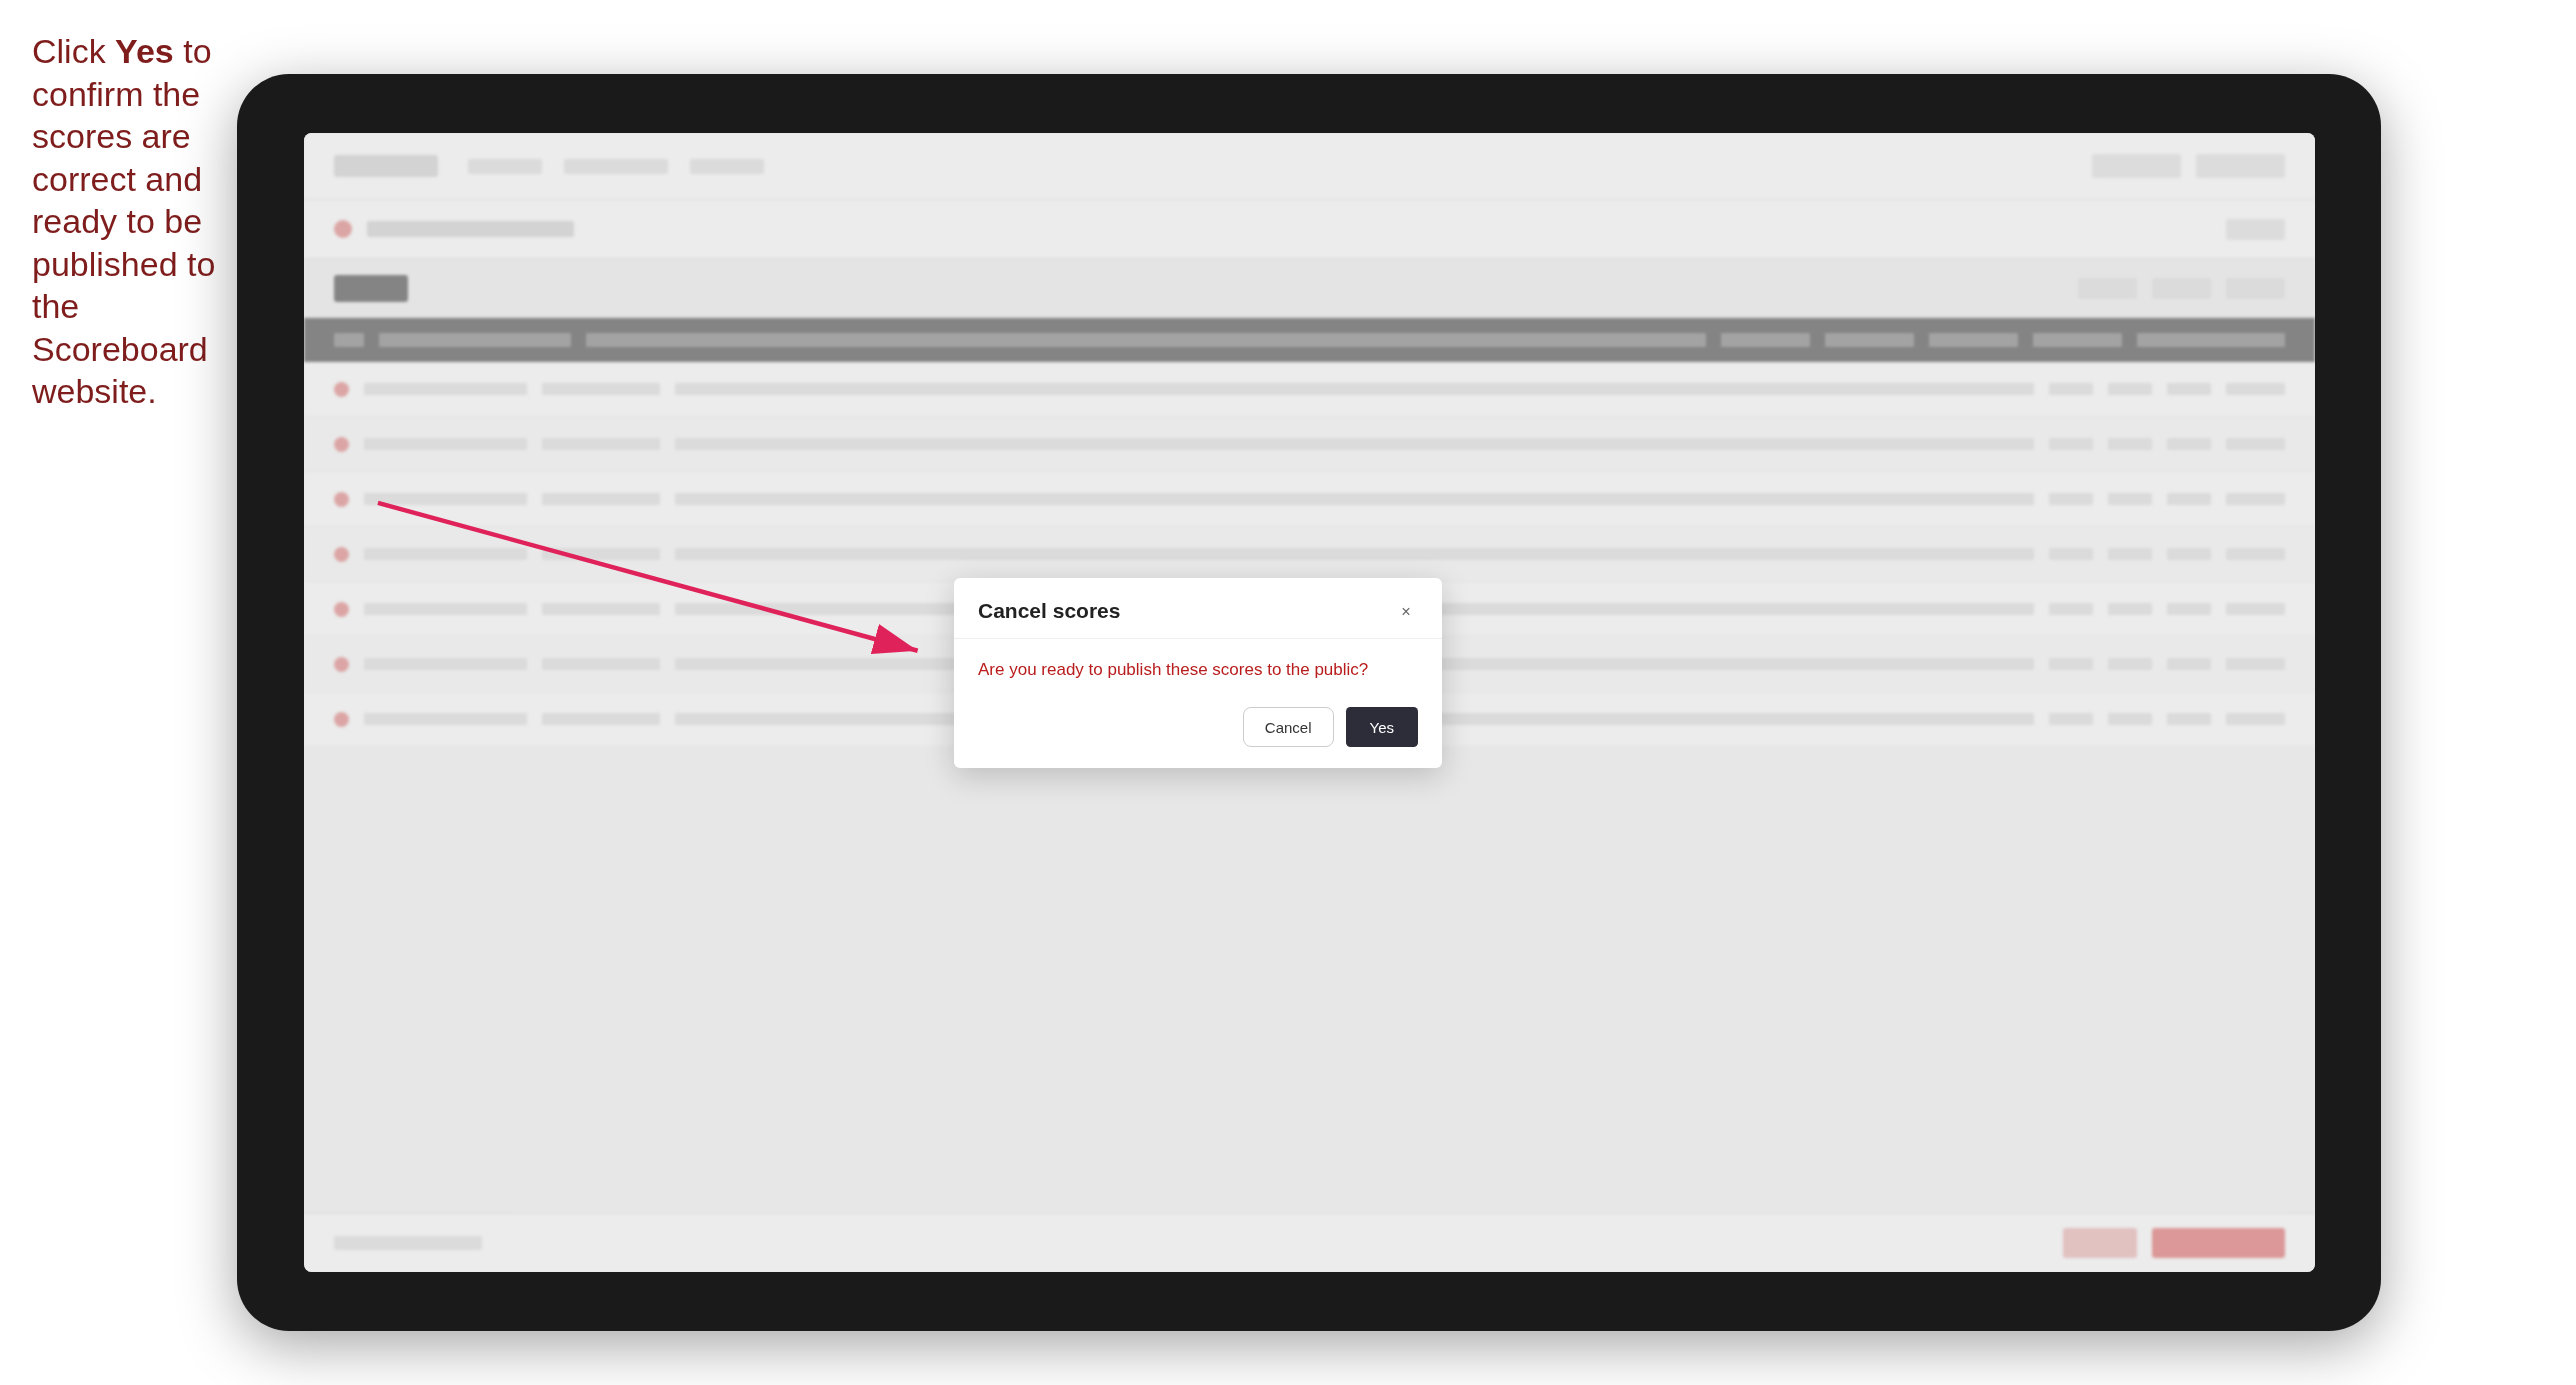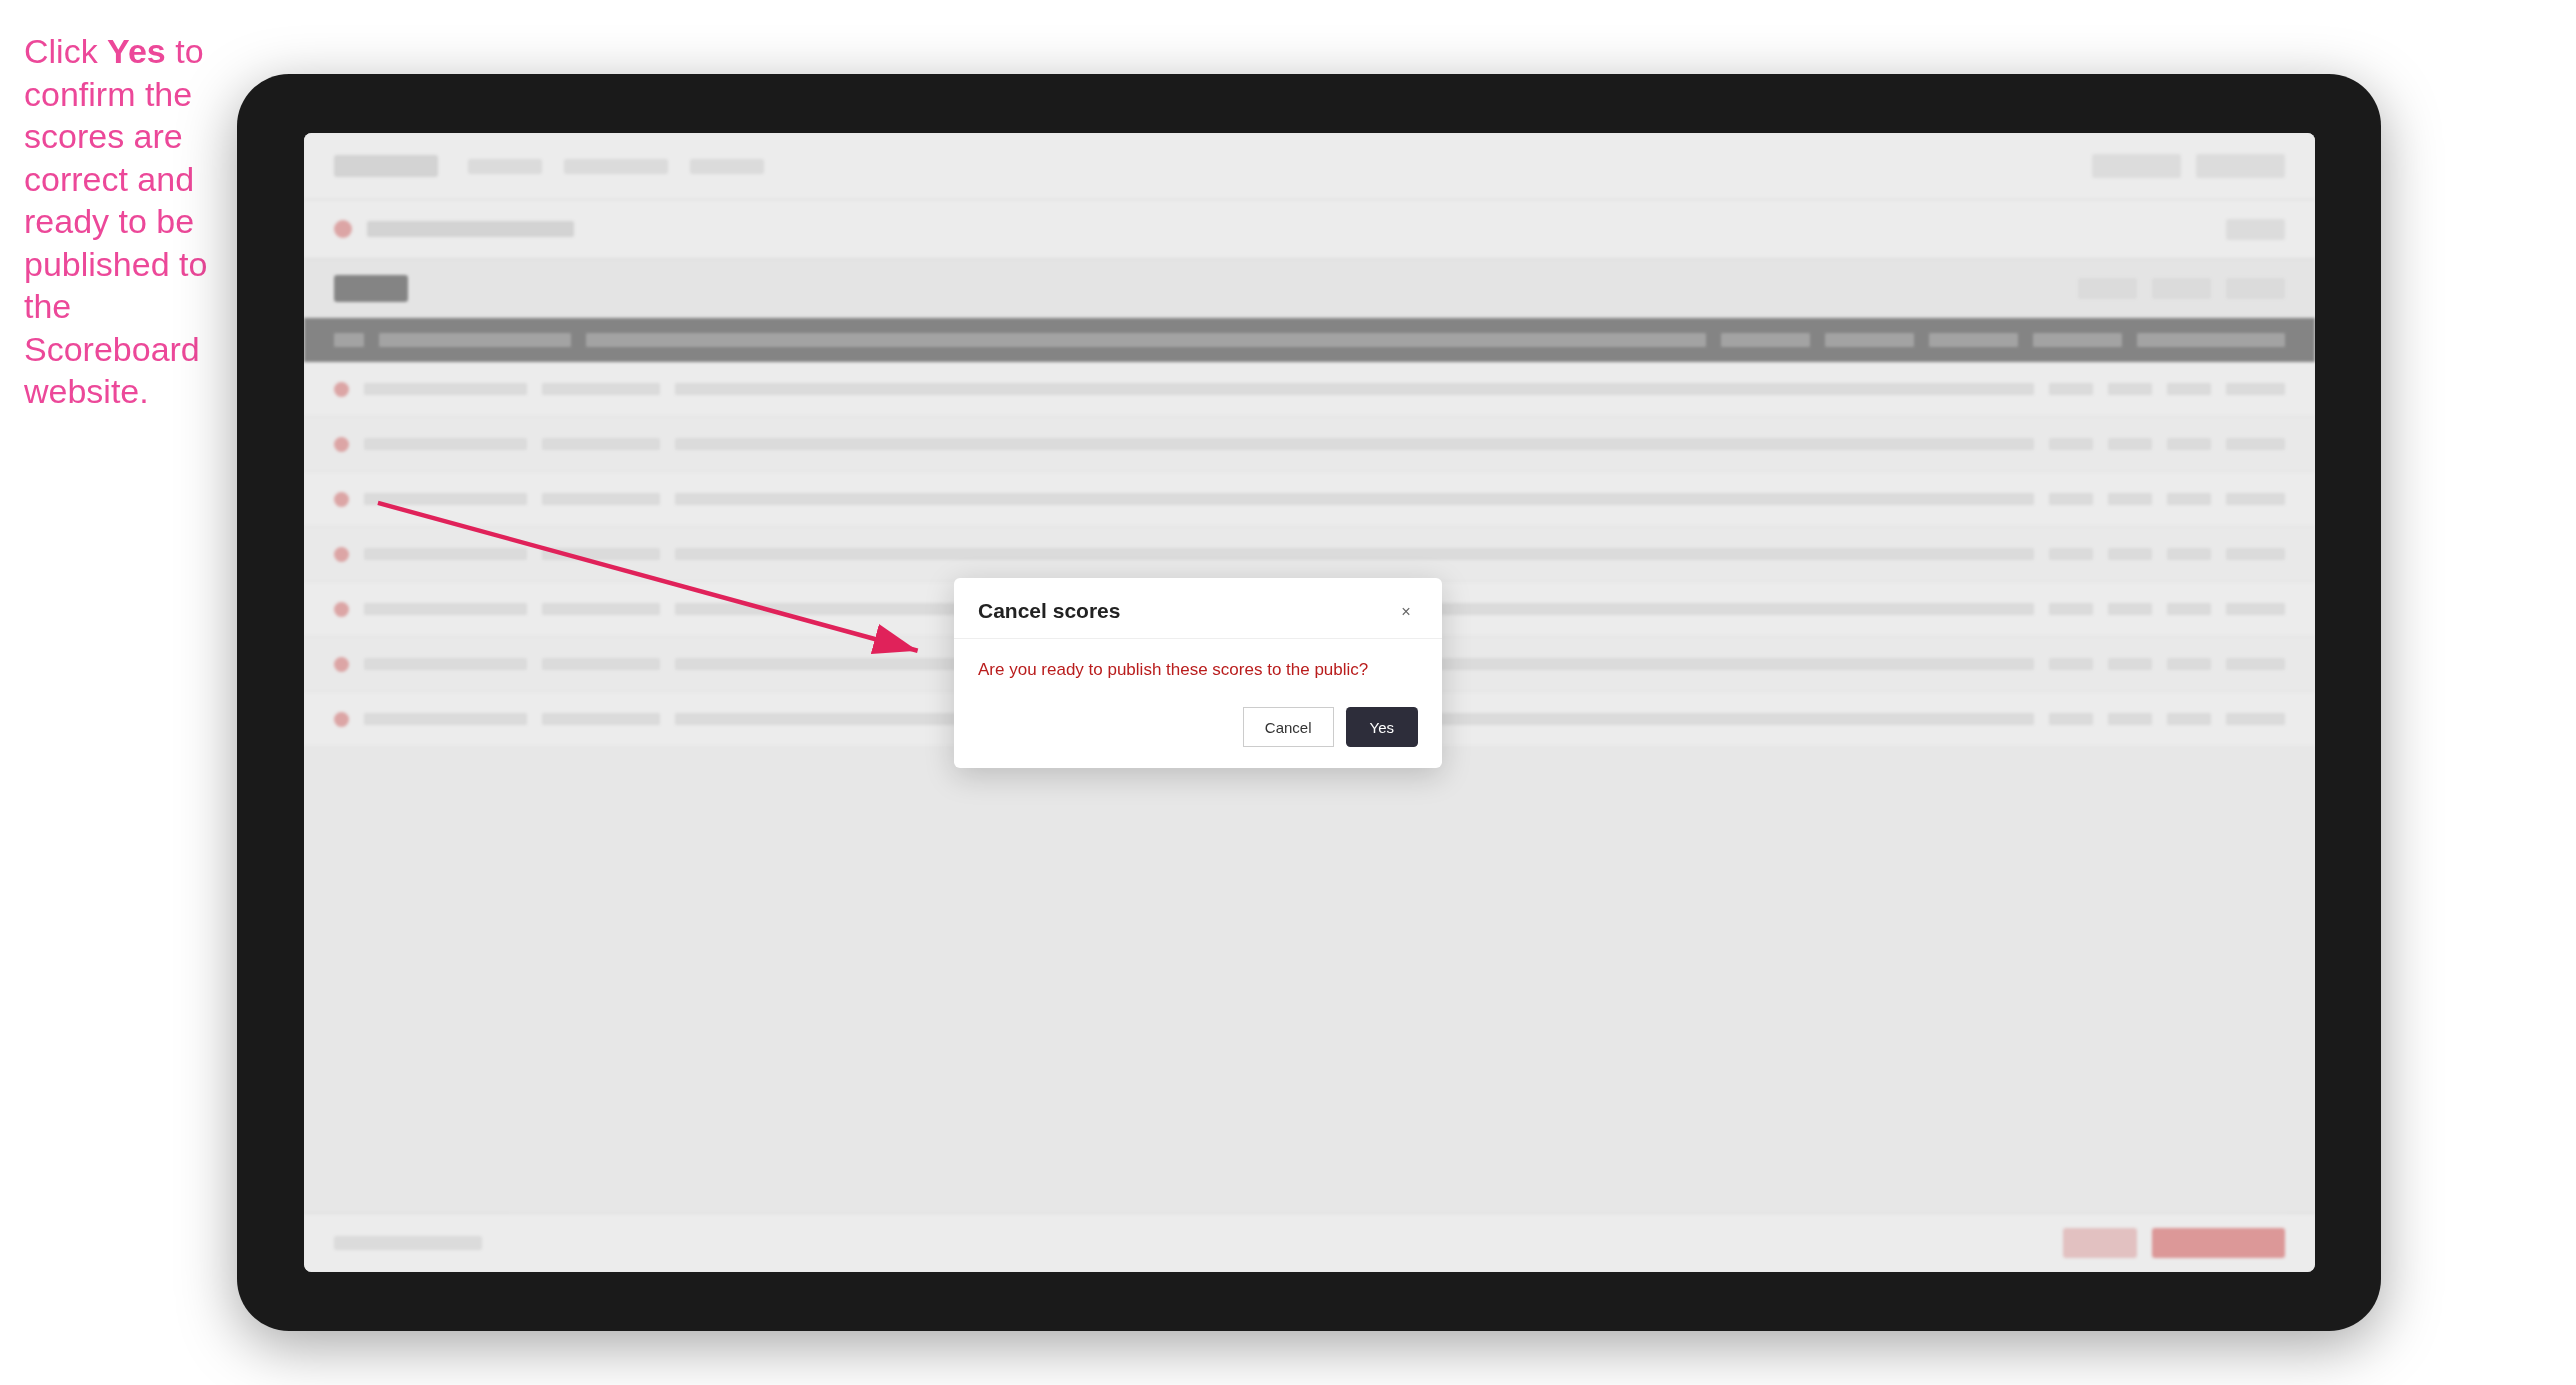--- a/index.html
+++ b/index.html
@@ -10,25 +10,25 @@
       width: 2576px;
       height: 1386px;
       position: relative;
       overflow: hidden;
     }
 
     
     .instruction-text {
       position: absolute;
       top: 30px;
-      left: 24px;
+      left: 32px;
       width: 214px;
       font-size: 34px;
       line-height: 1.25;
-      color: #ec4899;
+      color: #7f1d1d;
       font-weight: 400;
     }
     .instruction-text strong {
       font-weight: 700;
     }
 
     
     .tablet-device {
       position: absolute;
       top: 74px;
@@ -323,21 +323,21 @@
       justify-content: flex-end;
       gap: 12px;
       padding: 12px 24px 21px;
     }
 
     .btn-cancel {
       padding: 10.4px 21px;
       font-size: 15px;
       border: 0.7px solid #ccc;
       background: #fff;
-      border-radius: 0;
+      border-radius: 8px;
       cursor: pointer;
       color: #333;
     }
 
     .btn-yes {
       padding: 10.4px 24px;
       font-size: 15px;
       background: #2d2d3a;
       color: #fff;
       border: none;

